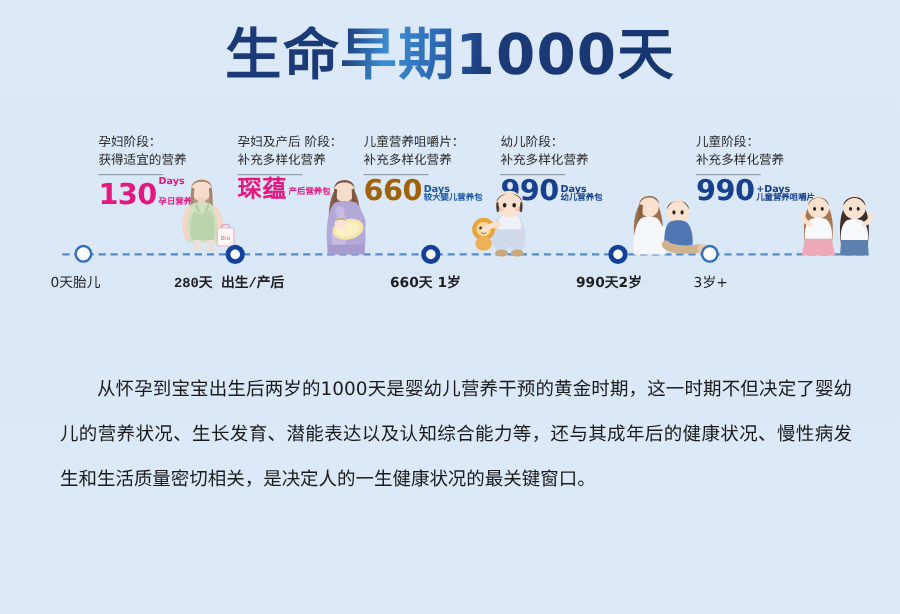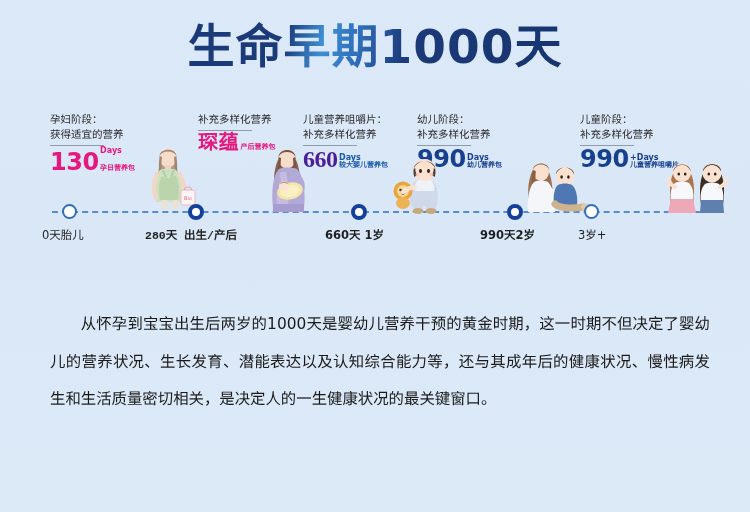--- a/index.html
+++ b/index.html
@@ -345,50 +345,51 @@
 
           <path d="M41 28 C37 32 36 39 37 45 L59 45 C60 39 59 32 55 28 C51 26 45 26 41 28 Z" fill="#f6f8fb"></path>
 
           <path d="M37 44 L59 44 L60 57 L36 57 Z" fill="#5d80ae"></path>
 
           <path d="M56 31 C60 29 62 26 62 23" stroke="#fbe2d0" stroke-width="4" fill="none" stroke-linecap="round"></path>
         </g>
       </svg>
     </div>
 
-    <div class="stage" style="left:50px;">
+    <div class="stage" style="left:82px;">
       <div class="stage-head">孕妇阶段：</div>
       <div class="stage-head">获得适宜的营养</div>
       <div class="rule"></div>
       <div class="stage-emph">
         <span class="emph-num" style="color:#e5187f;">130</span>
         <span class="emph-side">
           <span class="emph-days" style="color:#e5187f;">Days</span>
           <span class="emph-sub" style="color:#e5187f;margin-top:10px;">孕日营养包</span>
         </span>
       </div>
     </div>
 
     <div class="stage" style="left:198px;">
+      <div class="stage-head">孕妇及产后 阶段：</div>
       <div class="stage-head">补充多样化营养</div>
       <div class="rule"></div>
       <div class="stage-emph">
         <span class="emph-word" style="color:#e5187f;">琛蕴</span>
         <span class="emph-side">
           <span class="emph-sub" style="color:#e5187f;font-family:Liberation Mono, monospace;">产后营养包</span>
         </span>
       </div>
     </div>
 
     <div class="stage" style="left:303px;">
       <div class="stage-head">儿童营养咀嚼片：</div>
       <div class="stage-head">补充多样化营养</div>
       <div class="rule"></div>
       <div class="stage-emph">
-        <span class="emph-num" style="color:#4c1d95;font-family:Liberation Serif, serif;">660</span>
+        <span class="emph-num" style="color:#a16207;">660</span>
         <span class="emph-side">
           <span class="emph-days" style="color:#1757a8;">Days</span>
           <span class="emph-sub" style="color:#1757a8;">较大婴儿营养包</span>
         </span>
       </div>
     </div>
 
     <div class="stage" style="left:417px;">
       <div class="stage-head">幼儿阶段：</div>
       <div class="stage-head">补充多样化营养</div>

